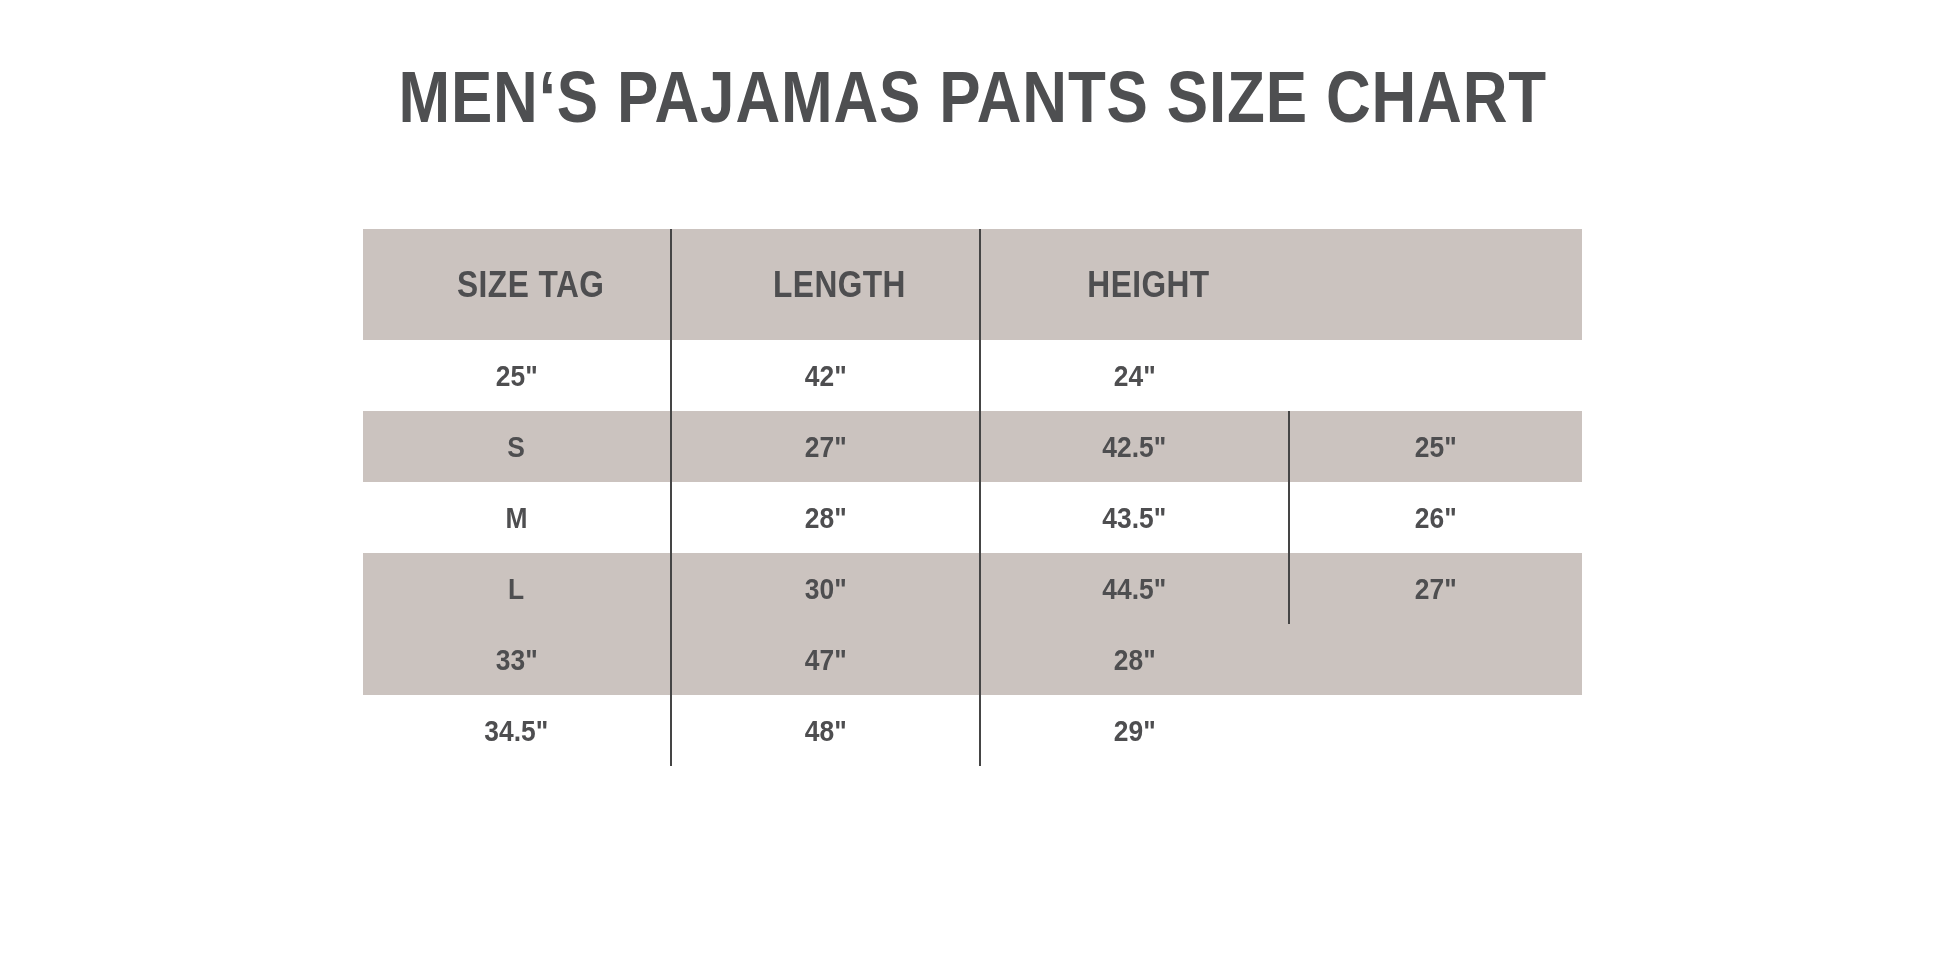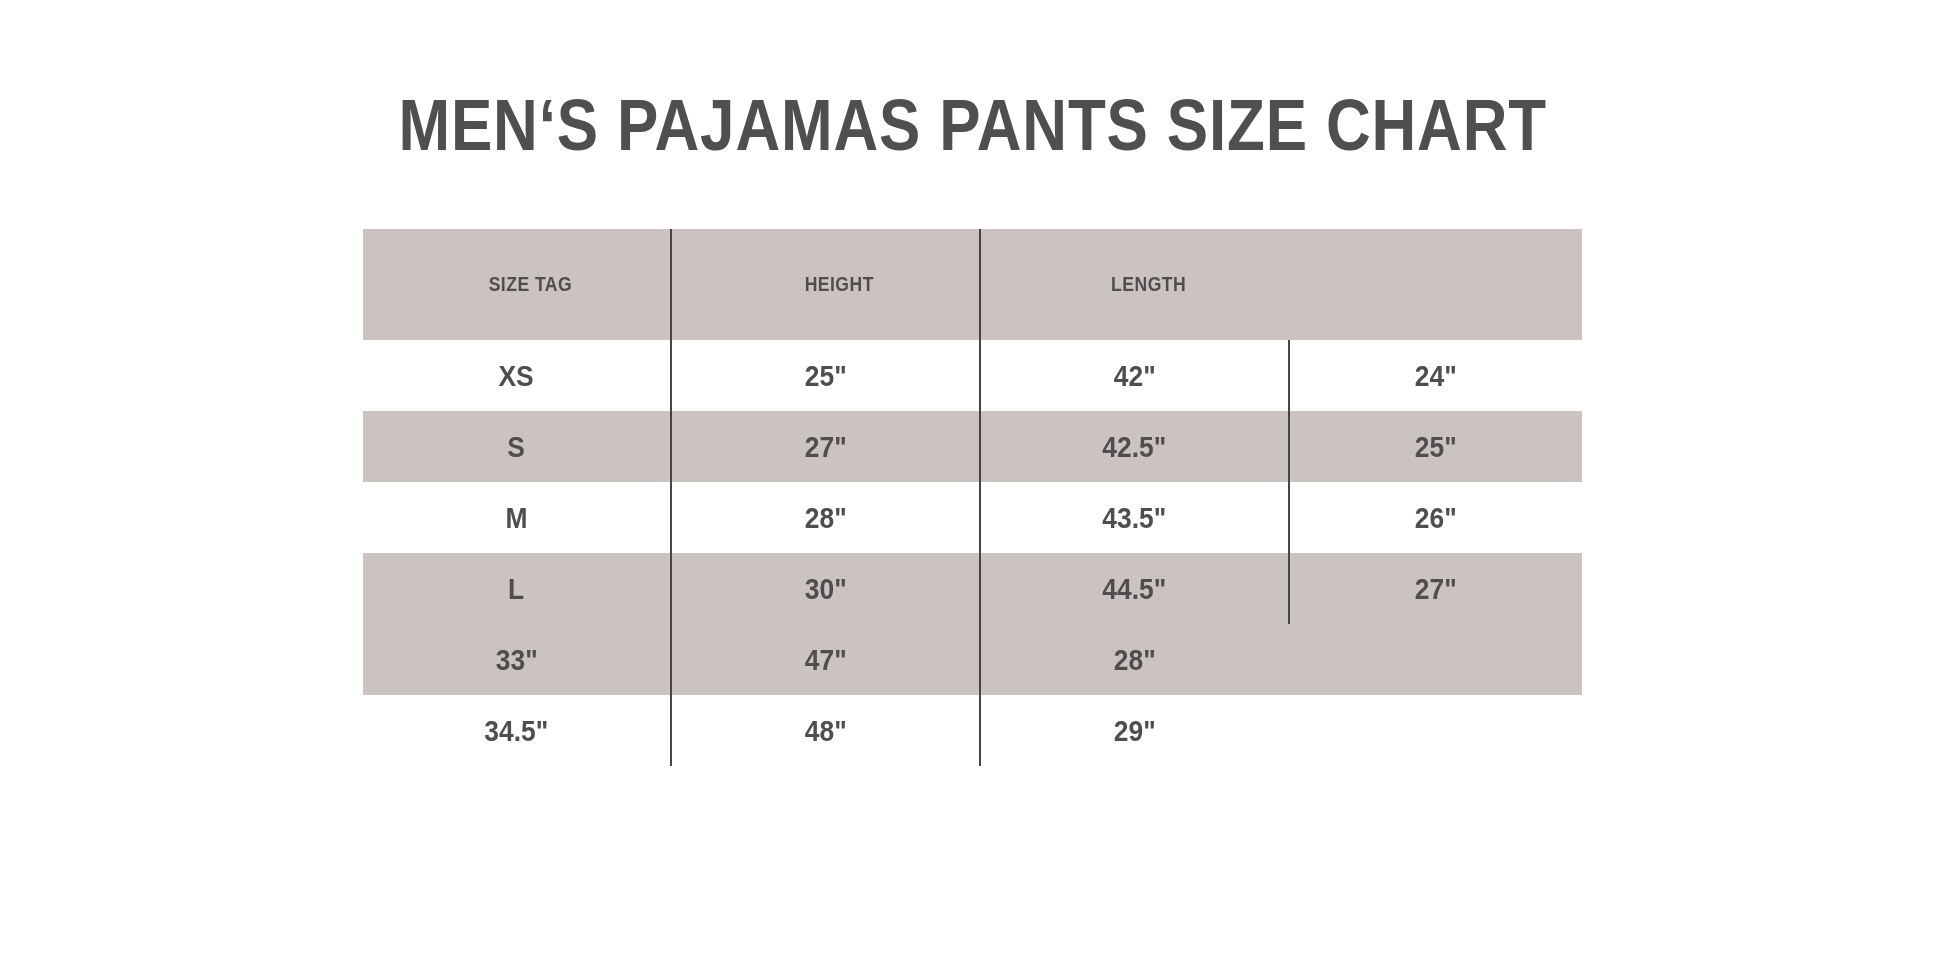--- a/index.html
+++ b/index.html
@@ -16,21 +16,21 @@
     font-family: "Liberation Sans", sans-serif;
     overflow: hidden;
   }
   .canvas {
     position: relative;
     width: 1946px; height: 973px;
     background: var(--background);
   }
   .title {
     position: absolute;
-    top: 84px; left: 0;
+    top: 56px; left: 0;
     width: 100%;
     text-align: center;
     color: var(--title);
     font-size: 72px;
     font-weight: bold;
     line-height: 1.15;
     letter-spacing: 1px;
     white-space: nowrap;
   }
   .title .squeeze {
@@ -54,21 +54,21 @@
     display: flex;
     align-items: center;
     justify-content: center;
     color: var(--text);
     font-weight: bold;
     font-size: 30px;
     overflow: hidden;
   }
   .cell + .cell { border-left: 2px solid var(--line); }
   .trow.header .cell {
-    font-size: 20px;
+    font-size: 36px;
     letter-spacing: 0.5px;
     padding-left: 28px;
   }
   .cell .squeeze {
     display: inline-block;
     transform: scaleX(0.88);
     transform-origin: center;
     white-space: nowrap;
   }
 </style>
@@ -79,31 +79,28 @@
 
   <h1 class="title"><span class="squeeze">MEN‘S PAJAMAS PANTS SIZE CHART</span></h1>
 
   <div class="size-table">
 
     <div class="trow header band">
       <div class="cell">
           <span class="squeeze">SIZE TAG</span>
         </div>
       <div class="cell">
-          <span class="squeeze">HEIGHT</span>
+          <span class="squeeze">LENGTH</span>
         </div>
       <div class="cell">
-          <span class="squeeze">LENGTH</span>
+          <span class="squeeze">HEIGHT</span>
         </div>
     </div>
 
     <div class="trow">
-      <div class="cell">
-          <span class="squeeze">XS</span>
-        </div>
       <div class="cell">
           <span class="squeeze">25"</span>
         </div>
       <div class="cell">
           <span class="squeeze">42"</span>
         </div>
       <div class="cell">
           <span class="squeeze">24"</span>
         </div>
     </div>

